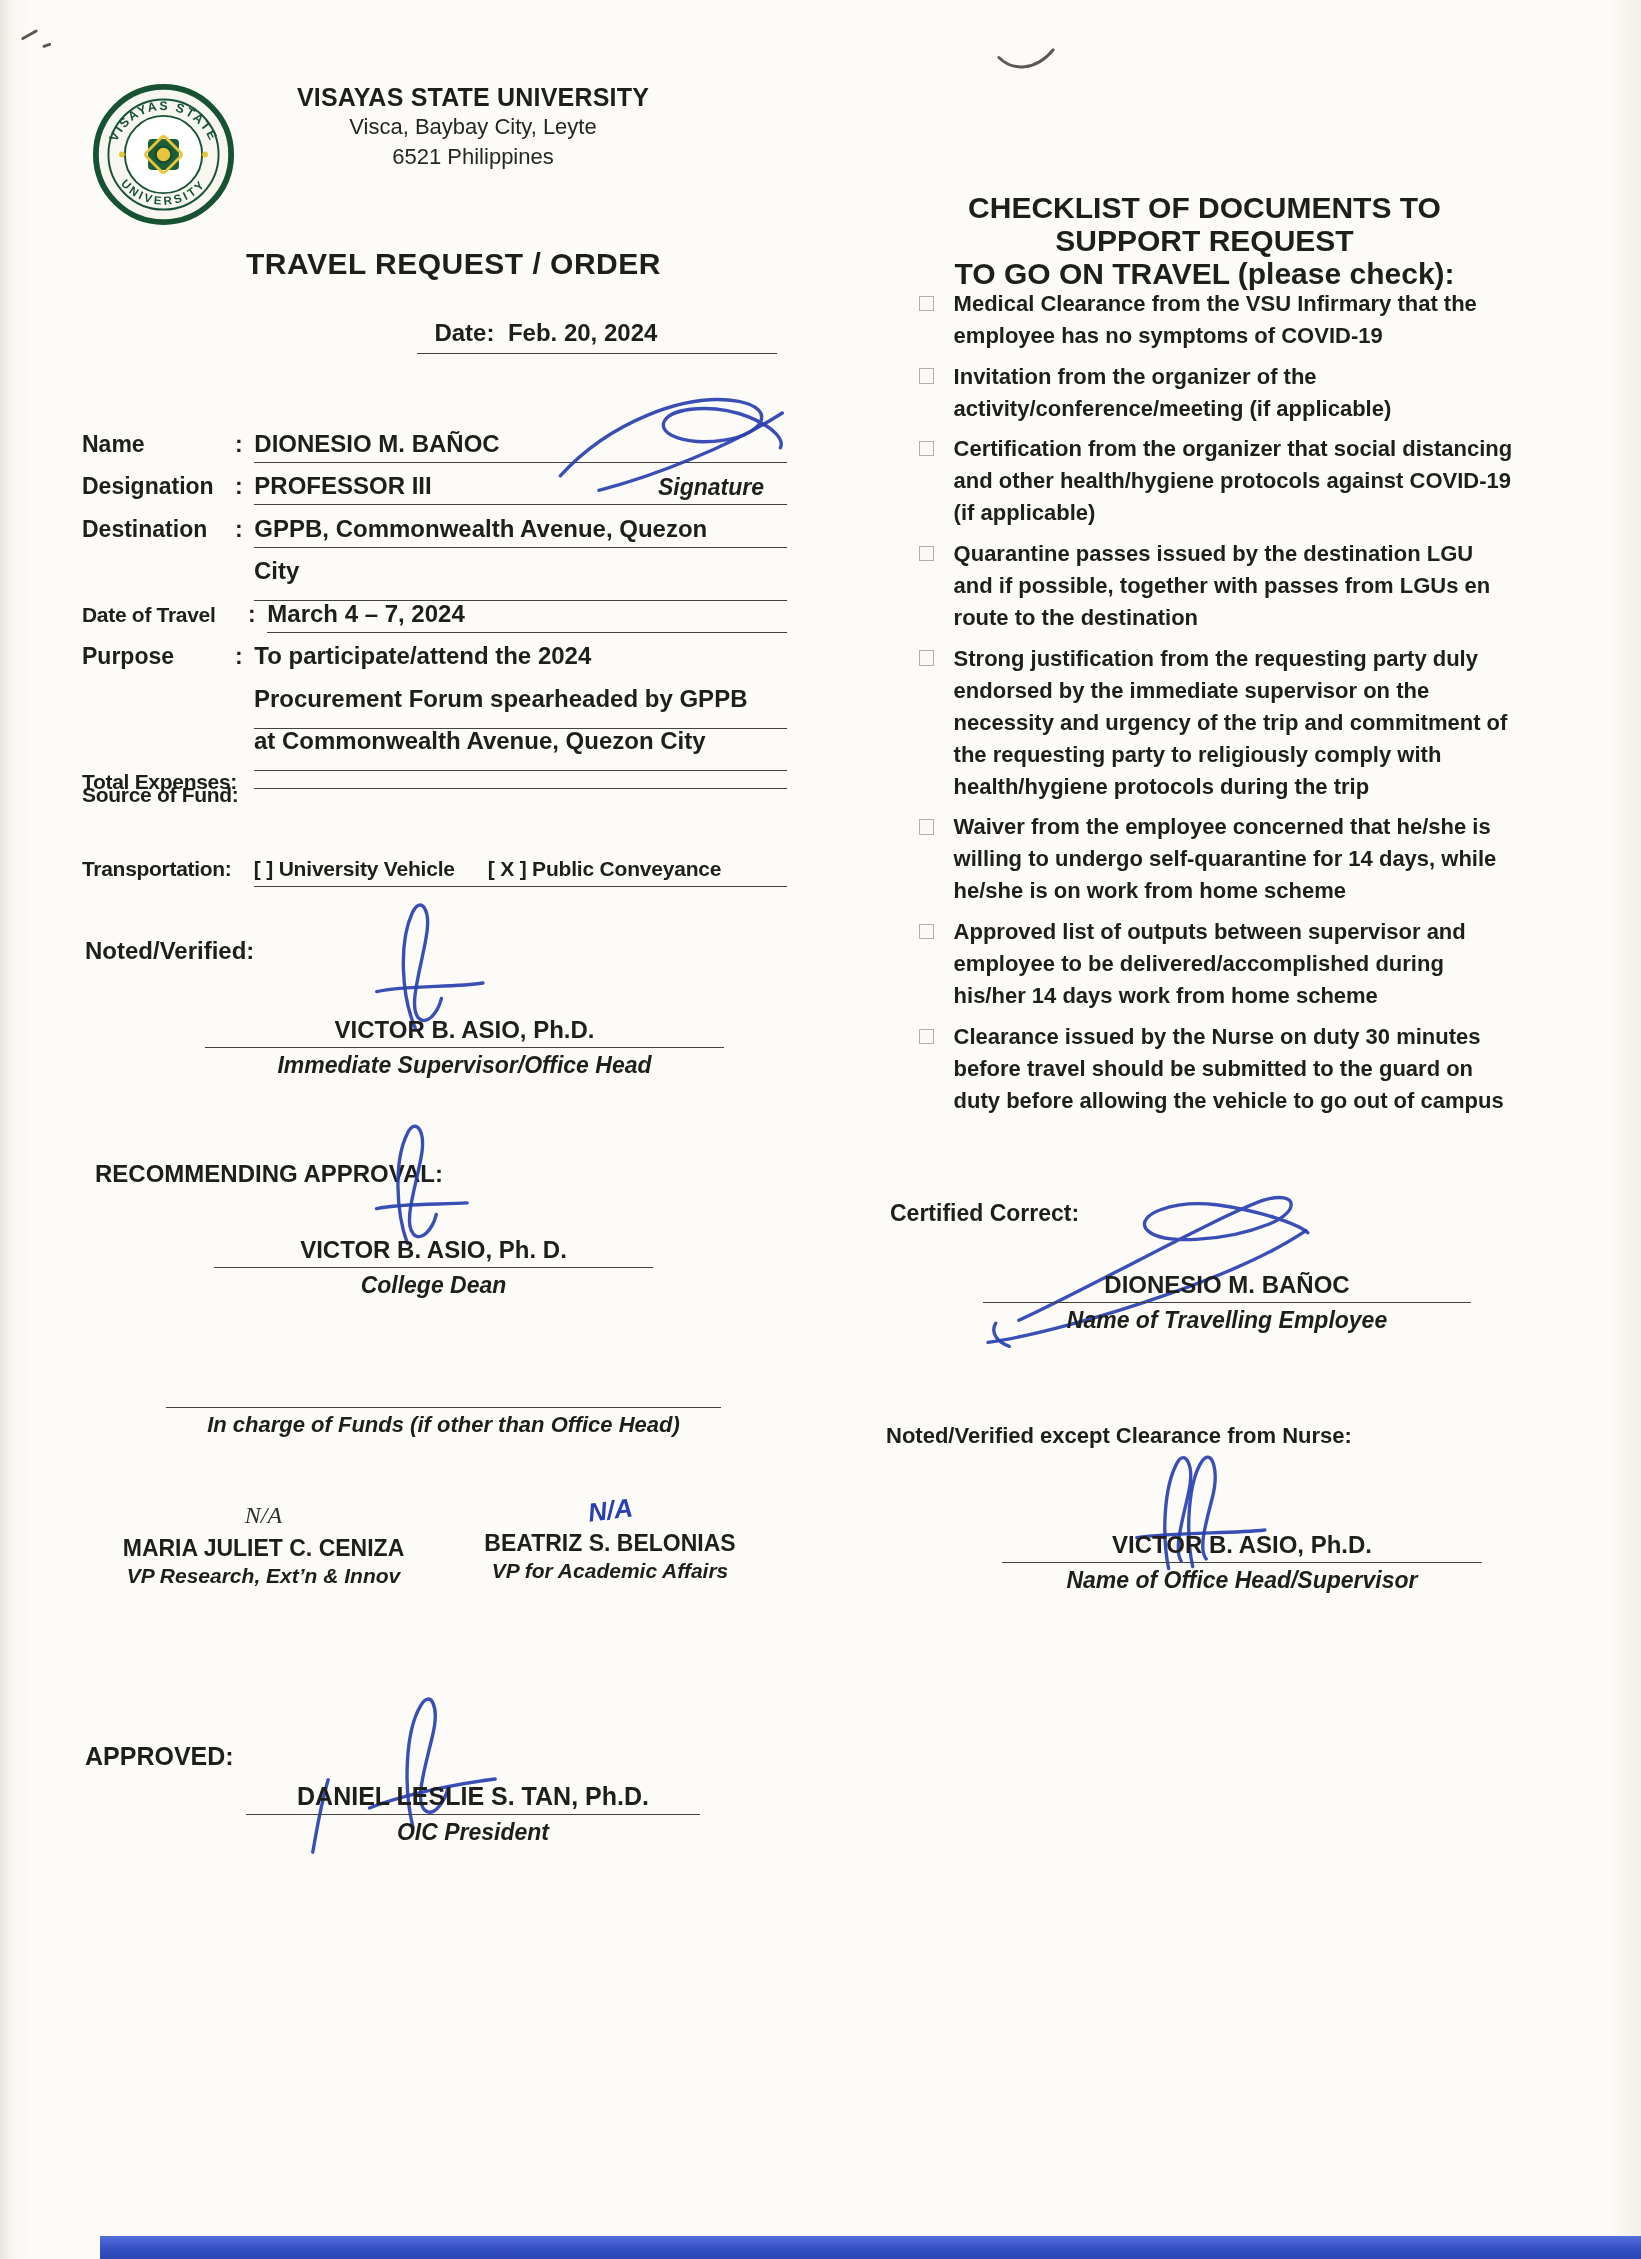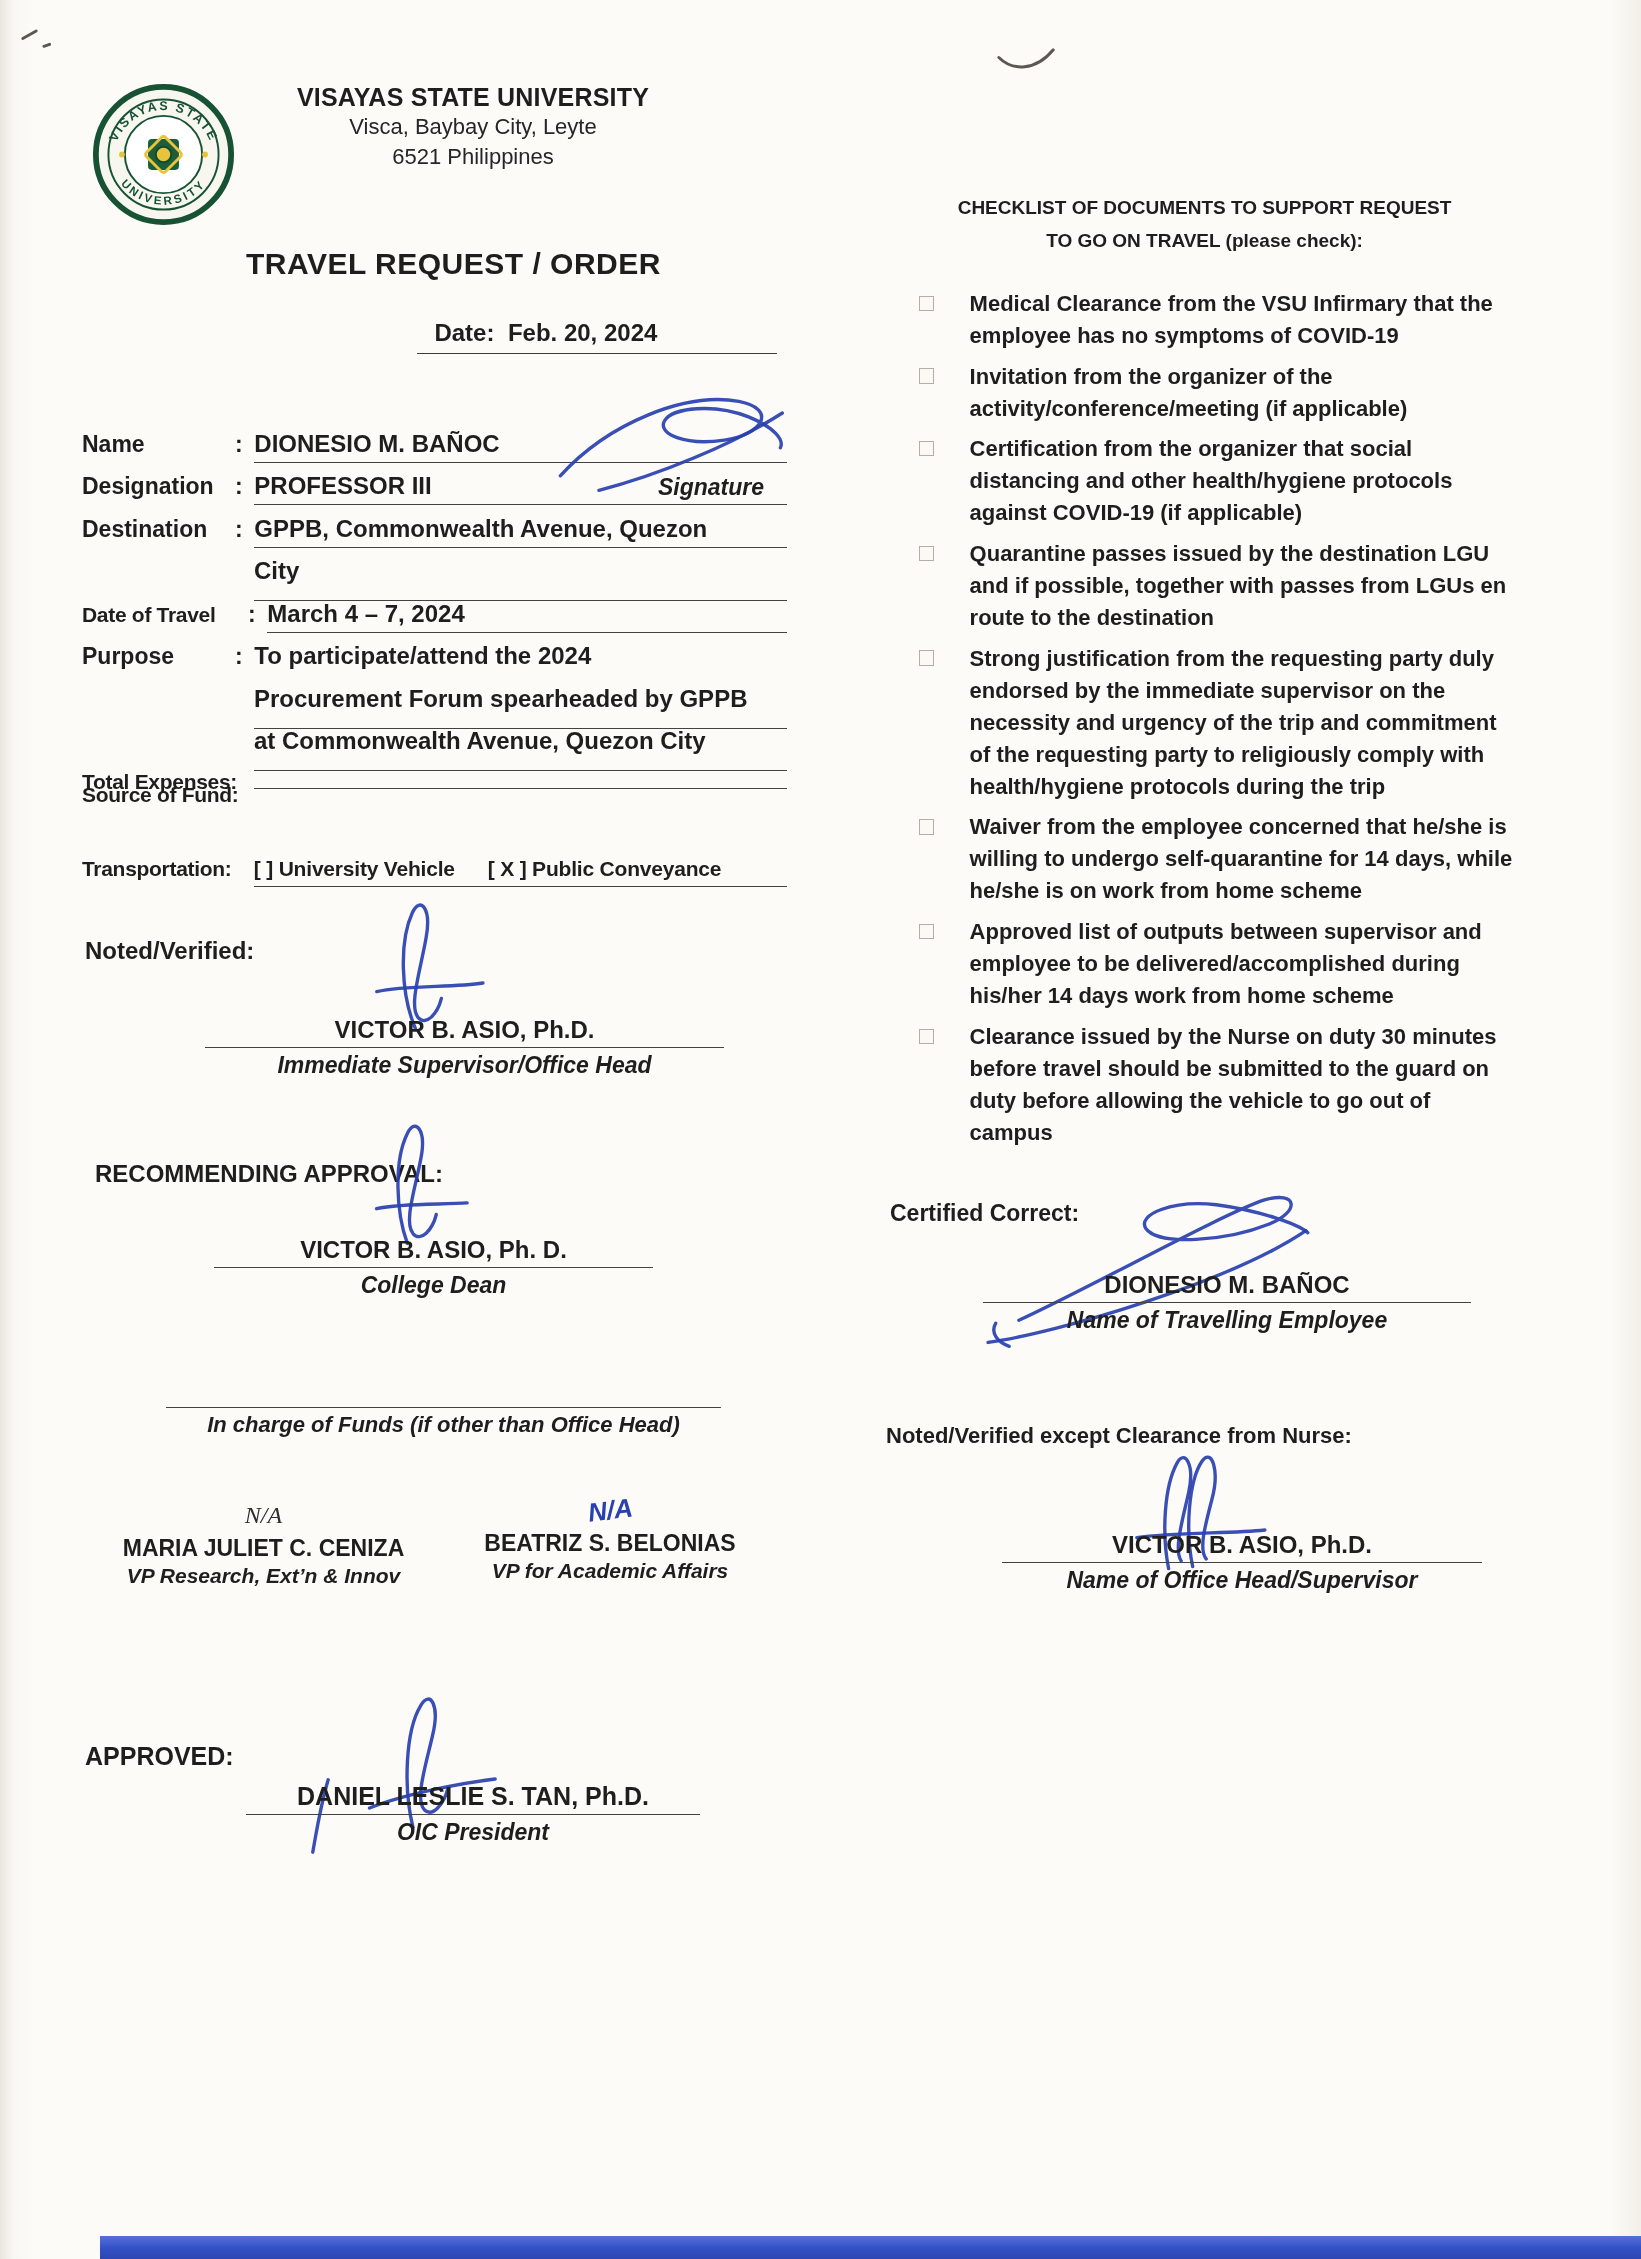--- a/index.html
+++ b/index.html
@@ -39,25 +39,25 @@
   .sec-label { font-size:24px; font-weight:700;text-align:center; }
   .nameblock { position:absolute; text-align:center; }
   .nameblock .nm { display:block; font-size:24px; font-weight:700; border-bottom:1.9px solid #43423e; padding-bottom:3px; }
   .nameblock .cap { display:block; font-size:23px; font-weight:700; font-style:italic; margin-top:3.9px; }
   .blankline { display:block; height:29px; border-bottom:1.9px solid #43423e; }
 
   .na-serif { font-family:"Liberation Serif", serif; font-style:italic; font-size:24px; color:#2e2e2c; }
   .na-blue { color:#2940b0; font-style:italic; font-weight:700; font-size:26px; display:inline-block; transform:rotate(-7deg); }
 
   
-  .chk-head { left:903px; top:191px; width:603px; text-align:center; font-size:19px; font-weight:700; line-height:33px; }
+  .chk-head { left:903px; top:191px; width:603px; text-align:center; font-size:30px; font-weight:700; line-height:33px; }
   .chk-list { left:917px; top:288px; width:597px; }
   .chk-item { display:flex; margin-bottom:8.7px; }
   .chk-box { flex:0 0 auto; width:15.4px; height:15.4px; border:1.9px solid #b3afa6; margin:7.7px 19.3px 0 1.9px; background:#faf9f4; }
-  .chk-text { font-size:22px; font-weight:700; line-height:32px; width:560px;margin-left:16px; }
+  .chk-text { font-size:22px; font-weight:700; line-height:32px; width:560px; }
 
   .sig path { fill:none; stroke:#2940b0; stroke-width:3.5; stroke-linecap:round; opacity:.92; }
   .artifact path { fill:none; stroke:#5a5850; stroke-width:3; stroke-linecap:round; }
 
   .scan-bar { left:100px; top:2236px; width:1541px; height:23px; background:linear-gradient(180deg,#5570dd 0%,#3350c4 55%,#2c47b4 100%); }
 </style>
 </head>
 <body>
 
 <div class="page">

